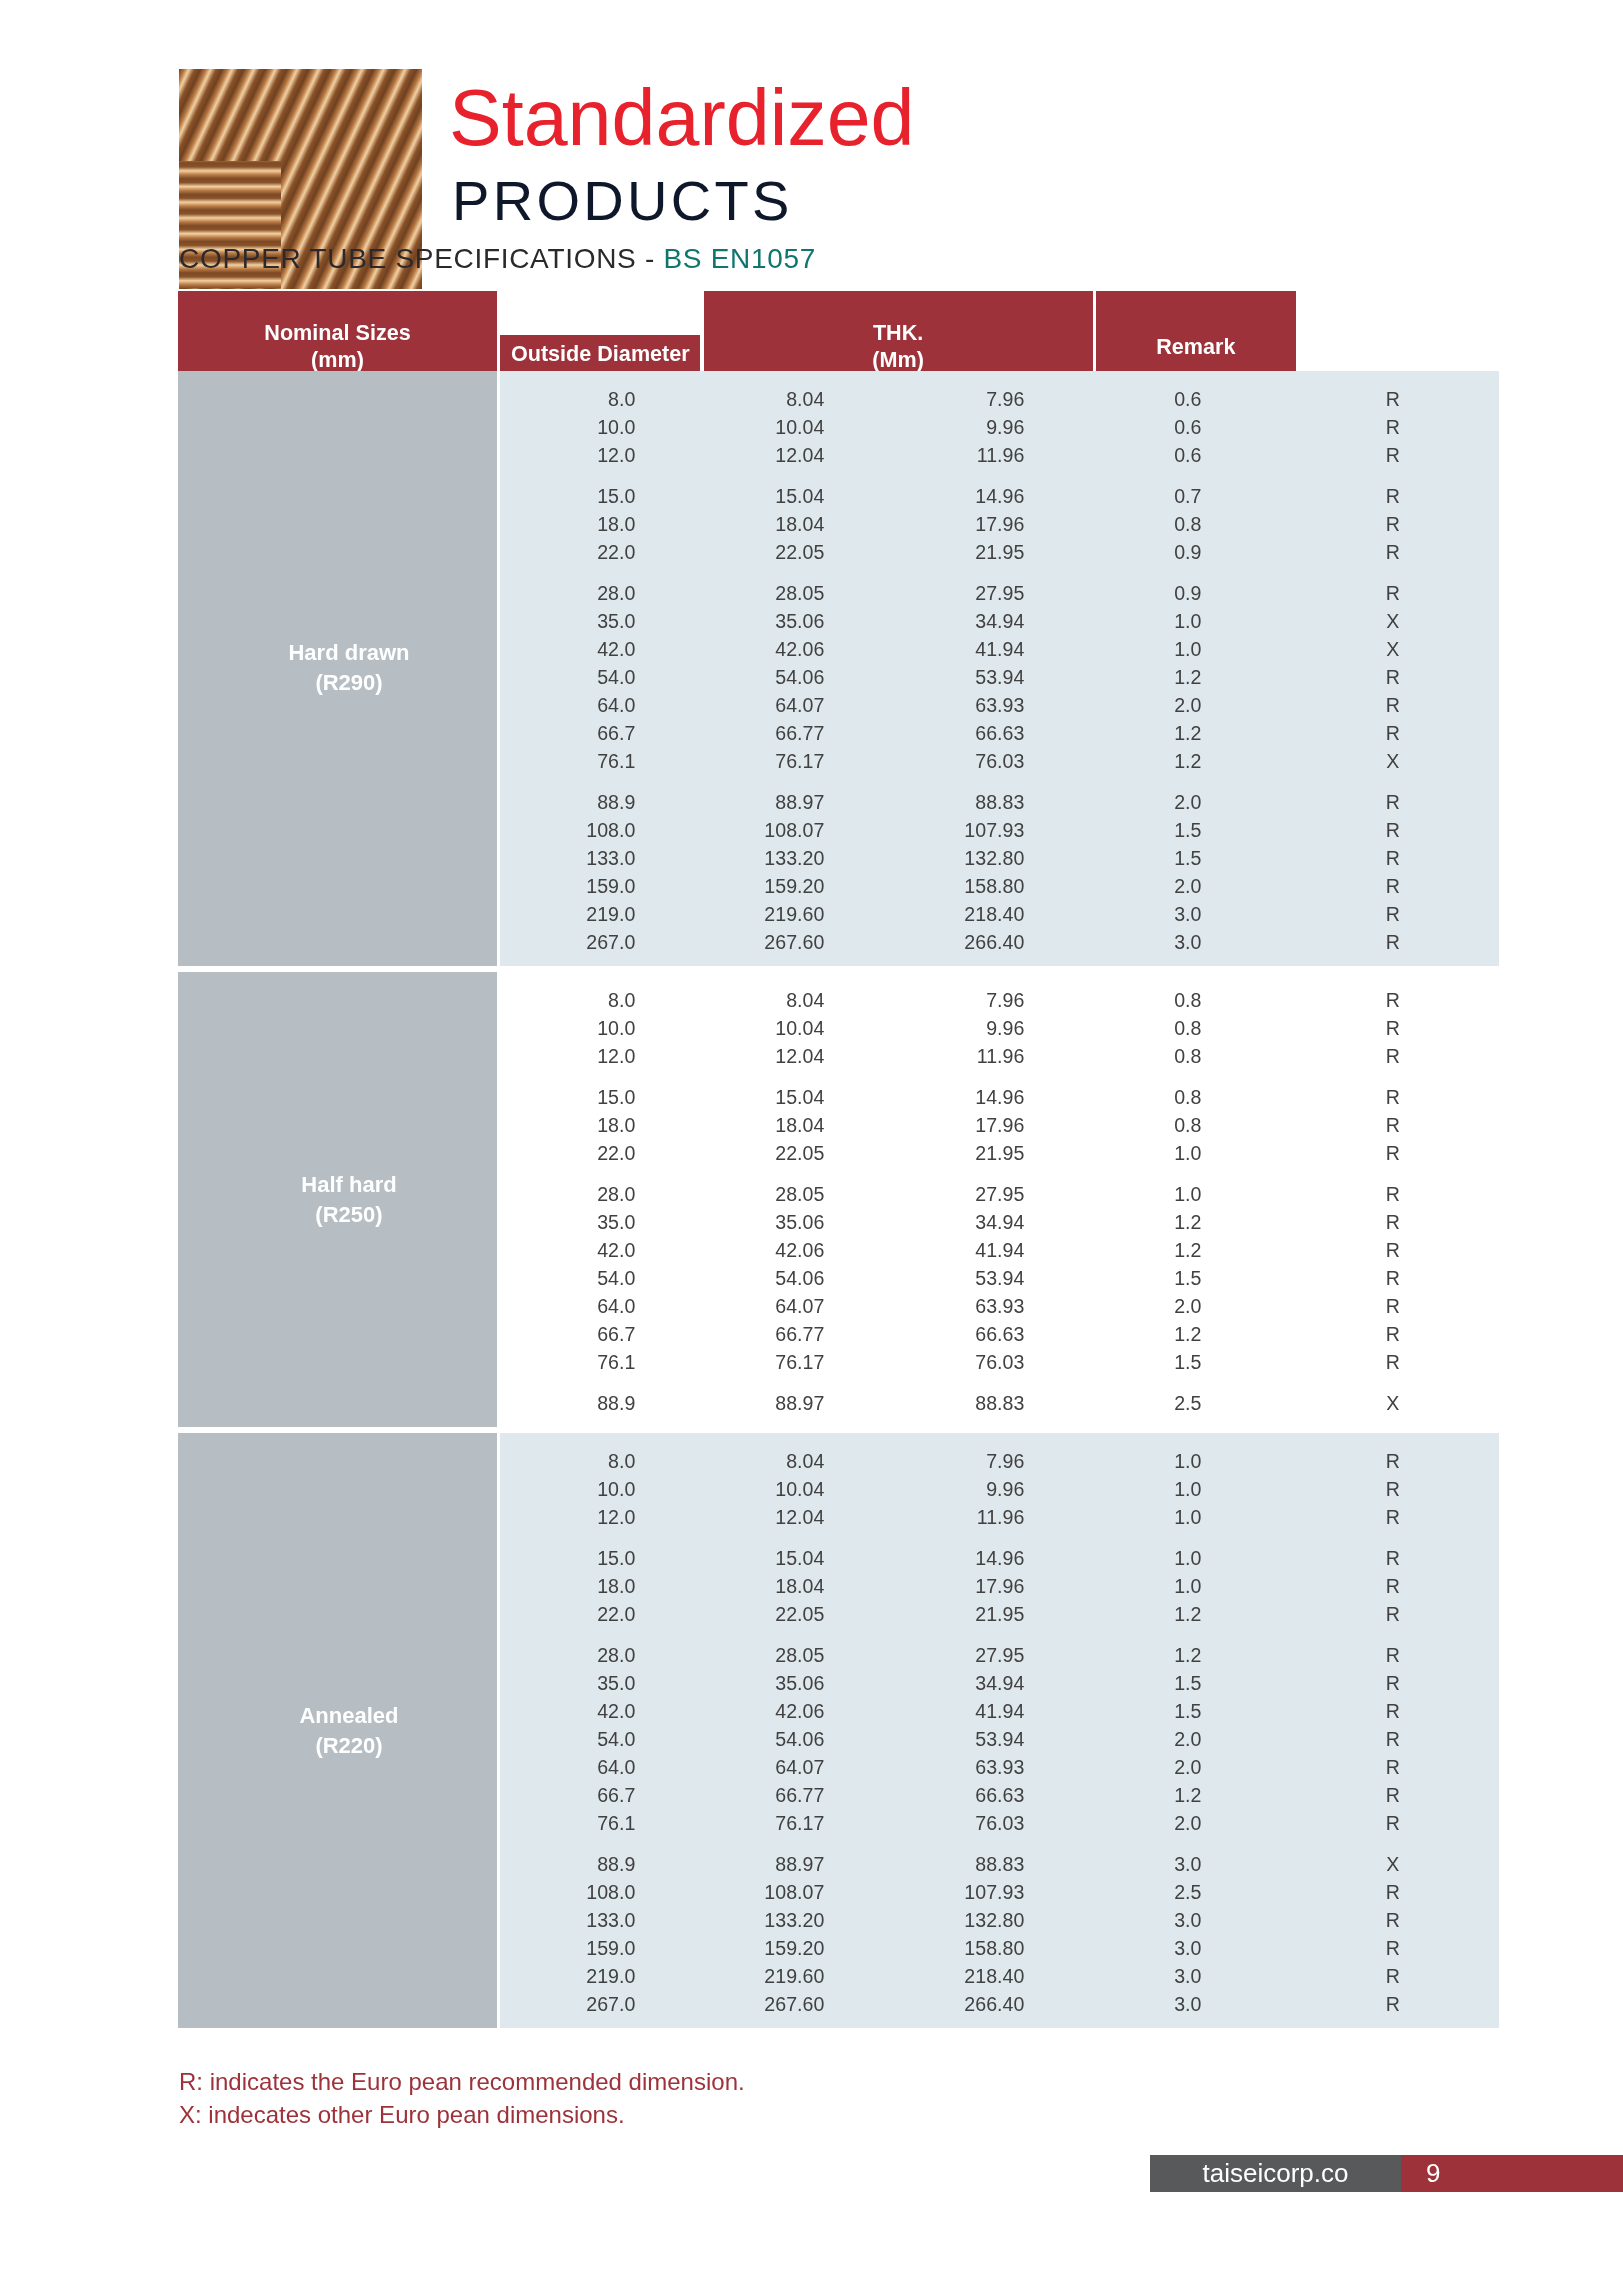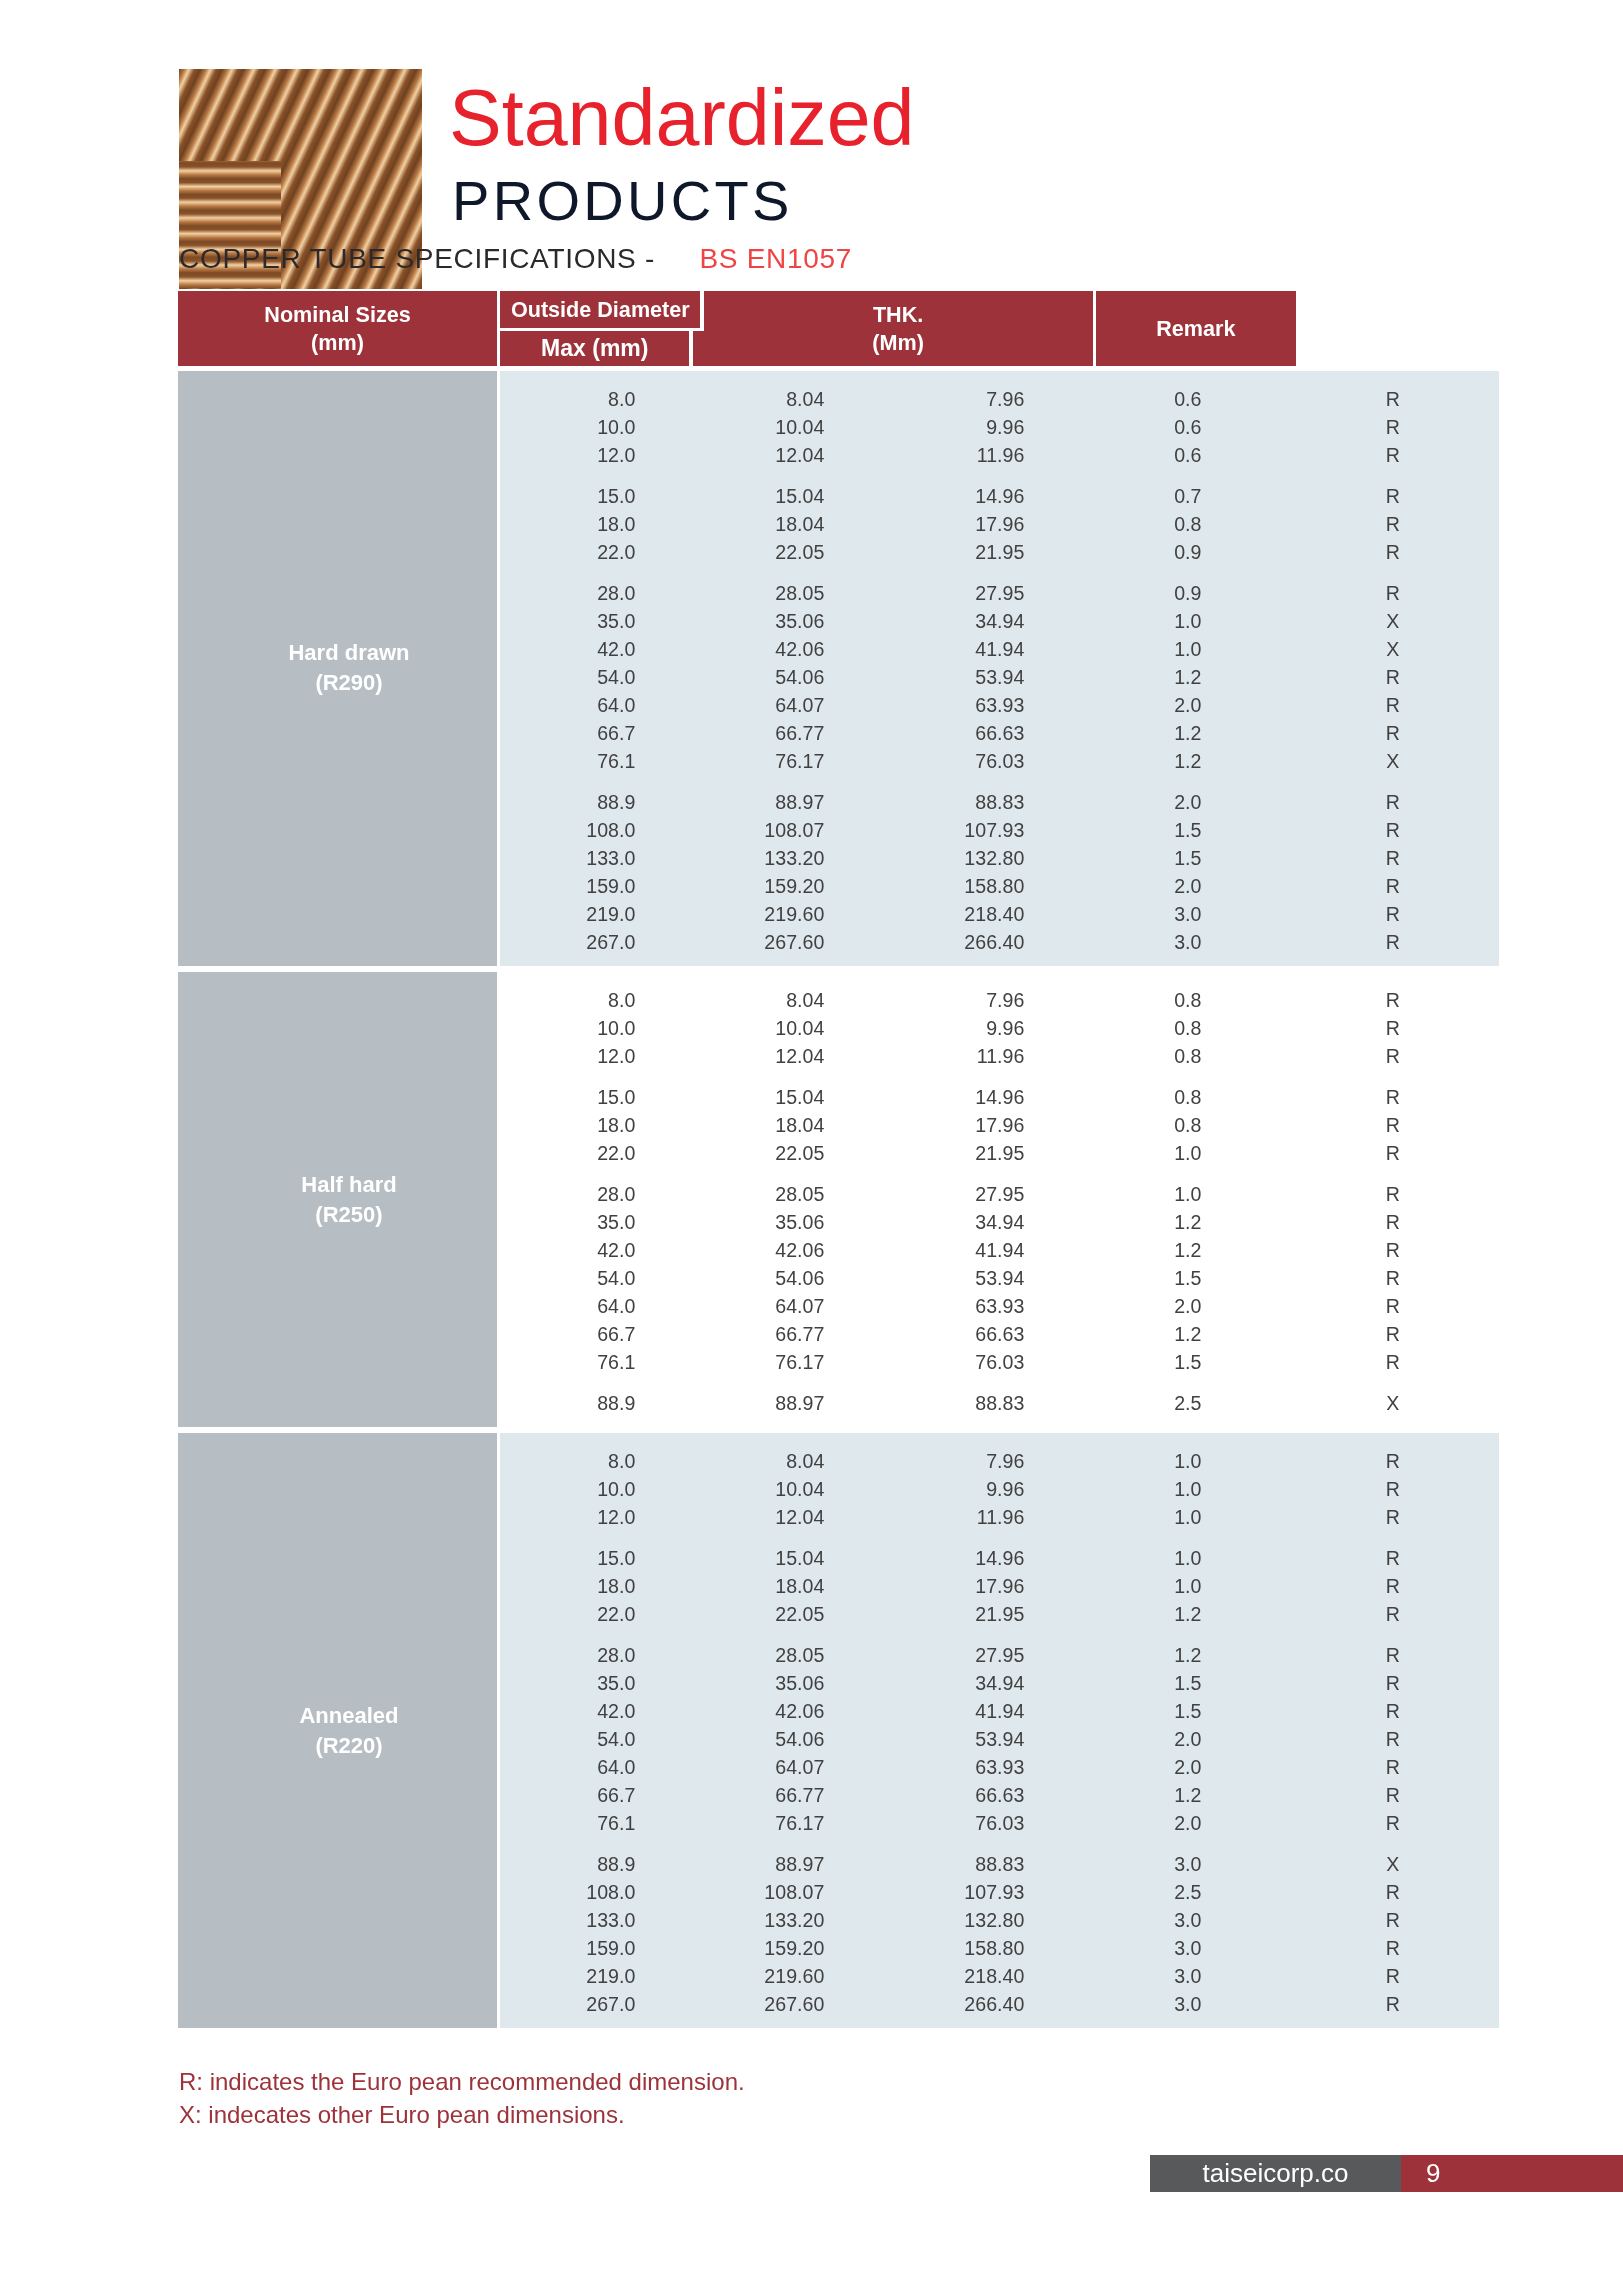--- a/index.html
+++ b/index.html
@@ -29,37 +29,37 @@
     font-size: 79px; line-height: 82px; color: #e8222d; font-weight: 400;
   }
   .brand-sub {
     position: absolute; left: 452px; top: 171px;
     font-size: 56px; line-height: 60px; color: #0f172a; letter-spacing: 3.3px; font-weight: 400;
   }
   .doc-title {
     position: absolute; left: 179px; top: 243px;
     font-size: 28px; color: #2b292c; letter-spacing: 0.7px; font-weight: 400;
   }
-  .doc-title .highlight { color: #ef4444; margin-left: 36px; }
+  .doc-title .highlight { color: #0f766e; }
 
   
   .spec-table { position: absolute; left: 178px; top: 291px; width: 1320px; }
 
   .thead {
     display: grid;
     grid-template-columns: 319px 200px 389px 200px 213px;
     column-gap: 3.3px;
     height: 75px;
   }
   .th {
     background: #9d323a; color: #ffffff; font-weight: bold; font-size: 21.6px;
     display: flex; flex-direction: column; align-items: center; justify-content: center;
     line-height: 27.5px; text-align: center;
   }
-  .th-group { display: flex; flex-direction: column; row-gap: 2.6px; }
+  .th-group { display: flex; flex-direction: column; row-gap: 2.6px; margin-top: 44px; }
   .th-group-top {
     background: #9d323a; color: #fff; font-weight: bold; font-size: 21.6px;
     height: 37px; display: flex; align-items: center; justify-content: center;
   }
   .th-group-bottom { flex: 1; display: grid; grid-template-columns: 189px 197px; column-gap: 3.3px; }
   .th-sub {
     background: #9d323a; color: #fff; font-weight: bold; font-size: 23px;
     display: flex; align-items: center; justify-content: center; text-align: right;
   }
 

